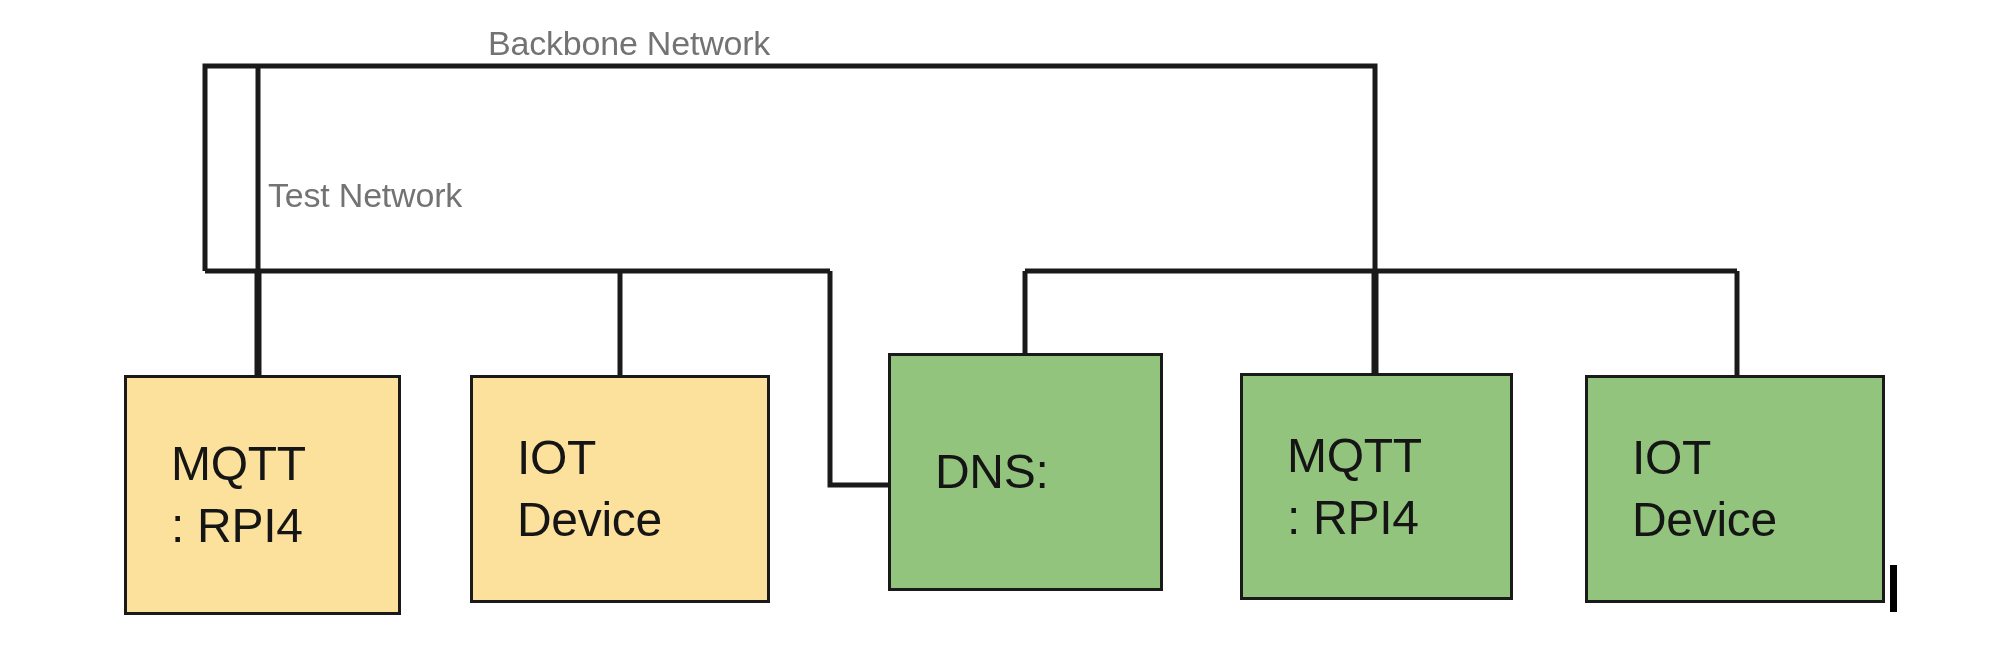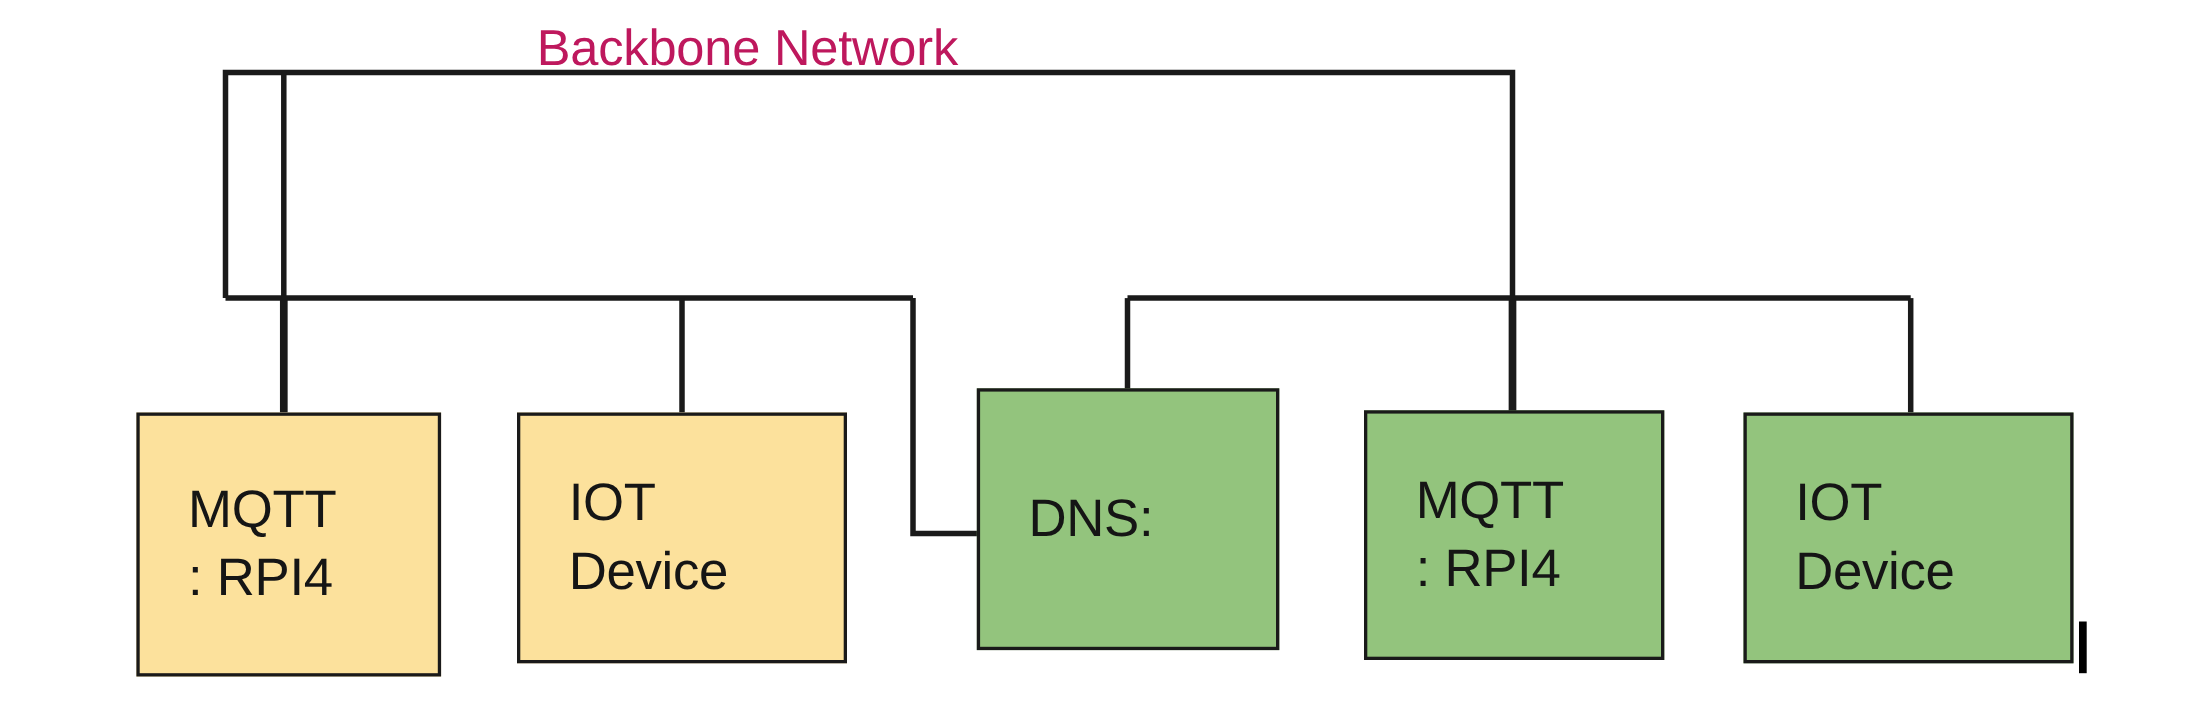--- a/index.html
+++ b/index.html
@@ -17,23 +17,23 @@
   }
   #wires {
     position: absolute;
     left: 0;
     top: 0;
     width: 1992px;
     height: 654px;
   }
   .net-label {
     position: absolute;
-    color: #be185d;
+    color: #737373;
     font-family: "Liberation Sans", sans-serif;
-    font-size: 46px;
+    font-size: 34px;
     line-height: 46px;
     white-space: nowrap;
     letter-spacing: -0.2px;
   }
   .node {
     position: absolute;
     box-sizing: border-box;
     border: 3px solid #1a1a1a;
     display: flex;
     flex-direction: column;
@@ -87,20 +87,21 @@
 
     <g fill="none" stroke="#1a1a1a" stroke-width="5">
       <path d="M 1025 271 L 1737 271"></path>
       <path d="M 1025 271 L 1025 375"></path>
       <path d="M 1737 271 L 1737 375"></path>
     </g>
   </svg>
 
   <div class="net-label" style="left:488px; top:20px;">Backbone Network</div>
 
+  <div class="net-label" style="left:268px; top:172px;">Test Network</div>
 
 
   <div class="node yellow" style="left:124px; top:375px; width:277px; height:240px;">
     <div class="line">MQTT</div>
     <div class="line">: RPI4</div>
   </div>
 
   <div class="node yellow" style="left:470px; top:375px; width:300px; height:228px;">
     <div class="line">IOT</div>
     <div class="line">Device</div>

